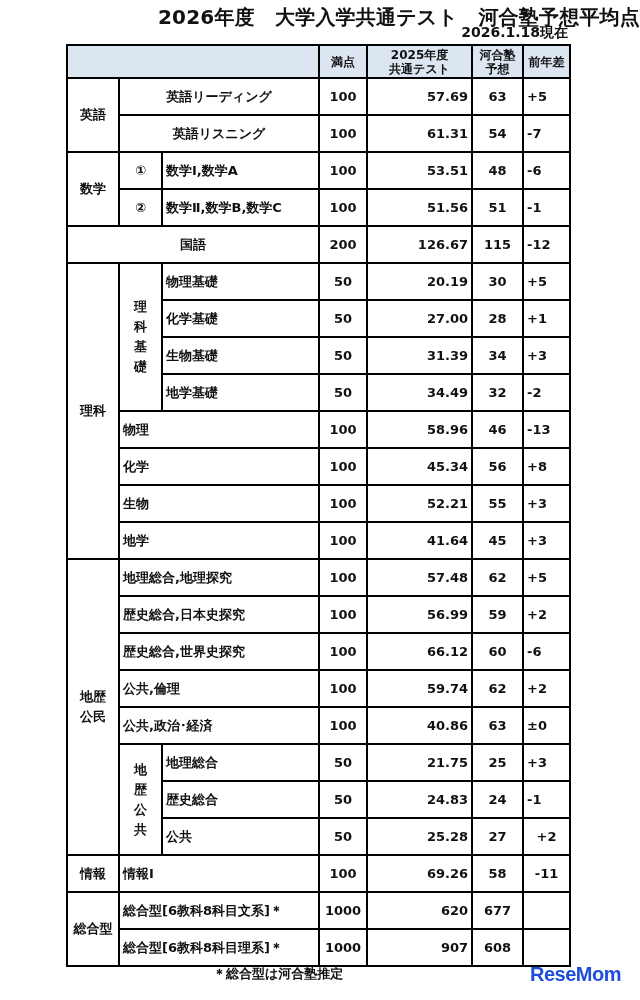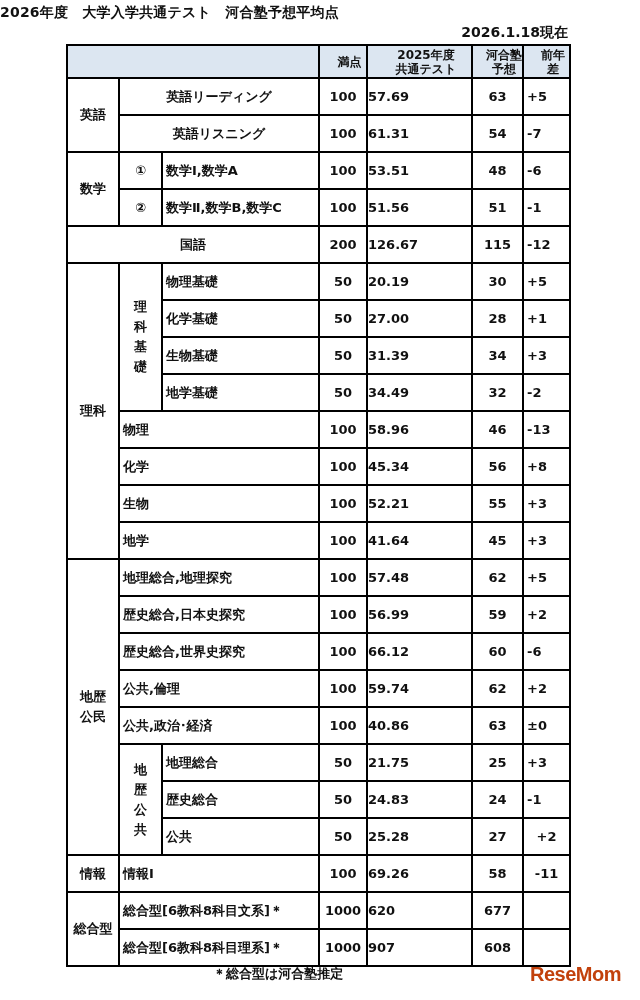--- a/index.html
+++ b/index.html
@@ -1,33 +1,33 @@
 <!DOCTYPE html>
 <html><head>
 <meta charset="utf-8">
 <style>
   html, body { margin:0; padding:0; background:#ffffff; }
   body { width:640px; height:1000px; position:relative; overflow:hidden;
          font-family:"DejaVu Sans", "Liberation Sans", sans-serif; color:#111; }
-  .title { position:absolute; left:0; width:640px; top:4px; text-align:left;
-           font-size:14px; font-weight:bold; letter-spacing:0.2px; }
+  .title { position:absolute; left:0; width:640px; top:4px; text-align:right;
+           font-size:20px; font-weight:bold; letter-spacing:0.2px; }
   .asof { position:absolute; right:72px; top:24px; font-size:14px; font-weight:bold; }
   table.grid { position:absolute; left:66px; top:44px; border-collapse:collapse;
                table-layout:fixed; width:503px; }
   table.grid td, table.grid th { border:2px solid #000; padding:0; font-size:13px;
                font-weight:bold; height:33px; box-sizing:border-box; }
-  table.grid th { background:#dce6f1; font-size:12px; line-height:14px; height:33px;padding-left:13px; }
-  .r { padding-right:3px !important;margin-left:48px; }
+  table.grid th { background:#dce6f1; font-size:12px; line-height:14px; height:33px; }
+  .r { text-align:right; padding-right:3px !important;margin-left:48px; }
   .c { text-align:center; }
   .l { text-align:left; padding-left:3px !important; }
   .vert { text-align:center; line-height:20px; }
   .vert span { display:block; }
   .foot { position:absolute; left:165px; top:965px; font-size:13px; font-weight:bold;margin-left:48px; }
   .logo { position:absolute; left:530px; top:963px; font-size:20px; font-weight:bold;
-          color:#c2410c; letter-spacing:-0.5px; font-family:"Liberation Sans", sans-serif; }
+          color:#1d4ed8; letter-spacing:-0.5px; font-family:"Liberation Sans", sans-serif; }
 </style>
 </head>
 <body>
 
 <div class="title">2026年度　大学入学共通テスト　河合塾予想平均点</div>
 <div class="asof">2026.1.18現在</div>
 
 <table class="grid">
   <colgroup>
     <col style="width:52px">

